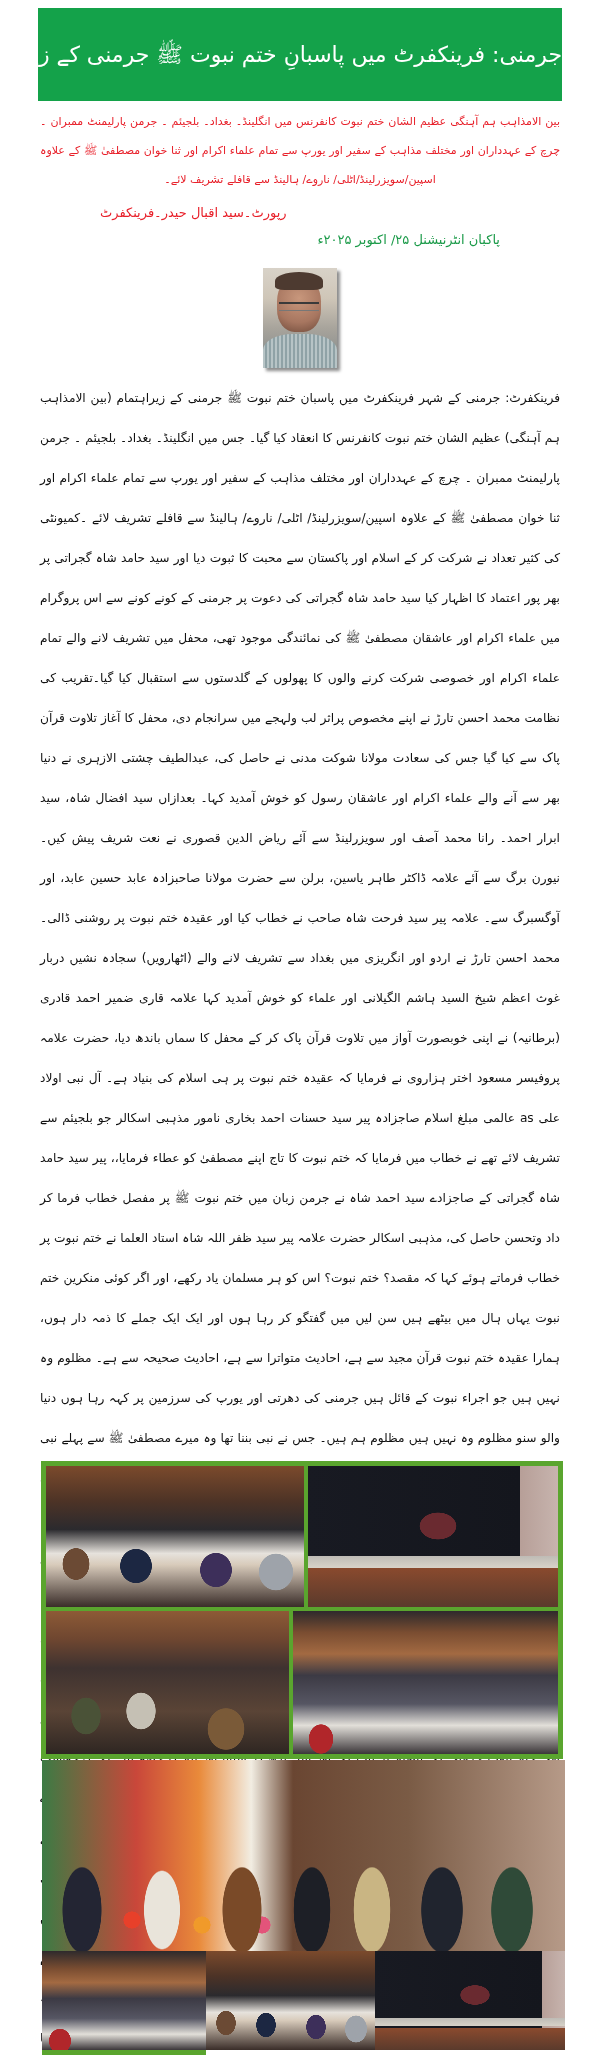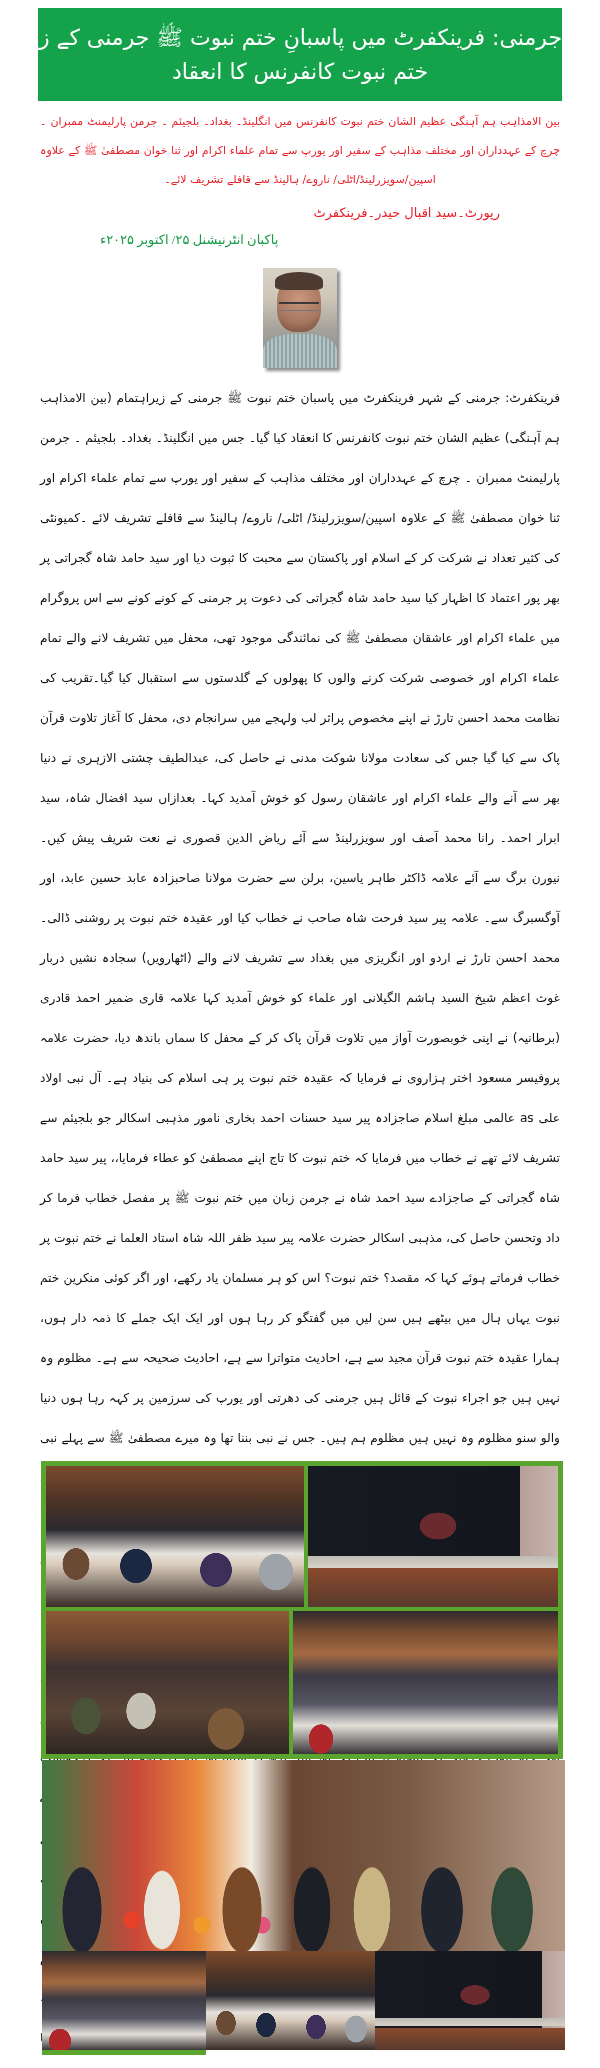--- a/index.html
+++ b/index.html
@@ -13,26 +13,26 @@
   }
   .headline-line1 { font-size: 22px; line-height: 34px; white-space: nowrap; }
   .headline-line2 { font-size: 22px; line-height: 34px; }
 
   .summary {
     position: absolute; left: 40px; top: 107px; width: 520px;
     color: #e8202a; font-size: 11px; line-height: 29px; text-align: justify;
     text-align-last: center;
   }
   .byline {
-    position: absolute; left: 100px; top: 200px; width: 400px; text-align: right;
+    position: absolute; left: 100px; top: 200px; width: 400px; text-align: left;
     color: #e8202a; font-size: 13px; line-height: 26px;
   }
   .dateline {
-    position: absolute; left: 100px; top: 228px; width: 400px; text-align: left;
-    color: #1a9a48; font-size: 13px; line-height: 24px; font-family: Liberation Serif, serif;
+    position: absolute; left: 100px; top: 228px; width: 400px; text-align: right;
+    color: #1a9a48; font-size: 13px; line-height: 24px;
   }
 
   .author-photo {
     position: absolute; left: 263px; top: 268px; width: 74px; height: 100px;
     background: linear-gradient(180deg, #d8d2c8 0%, #cfc6b8 30%, #a8a49c 60%, #7f8688 100%);
     box-shadow: 3px 3px 3px rgba(0,0,0,0.45);
     overflow: hidden;
   }
   .author-photo .head {
     position: absolute; left: 14px; top: 8px; width: 44px; height: 56px; border-radius: 45% 45% 40% 40%;
@@ -127,21 +127,20 @@
       radial-gradient(ellipse 24px 16px at 100px 44px, #6a2a30 60%, transparent 62%),
       linear-gradient(180deg, transparent 68%, #bfbcb6 68%, #d7d2c8 76%, transparent 76%),
       linear-gradient(90deg, #181a22 0%, #14161d 88%, #b79f98 88%, #c7b4ae 100%);
   }
 </style>
 </head>
 <body>
 
 <div class="headline-box">
   <div class="headline-line1">جرمنی: فرینکفرٹ میں پاسبانِ ختم نبوت ﷺ جرمنی کے زیراہتمام عظیم الشان</div>
-  <div class="headline-line2">ختم نبوت کانفرنس کا انعقاد</div>
 </div>
 
 <div class="summary">بین الامذاہب ہم آہنگی عظیم الشان ختم نبوت کانفرنس میں انگلینڈ۔ بغداد۔ بلجیئم ۔ جرمن پارلیمنٹ ممبران ۔ چرچ کے عہدداران اور مختلف مذاہب کے سفیر اور یورپ سے تمام علماء اکرام اور ثنا خوان مصطفیٰ ﷺ کے علاوہ اسپین/سویزرلینڈ/اٹلی/ ناروے/ ہالینڈ سے قافلے تشریف لائے۔</div>
 
 <div class="byline">رپورٹ۔سید اقبال حیدر۔فرینکفرٹ</div>
 <div class="dateline">پاکبان انٹرنیشنل ۲۵/ اکتوبر ۲۰۲۵ء</div>
 
 <div class="author-photo">
   <div class="head"></div>
   <div class="hair"></div>

